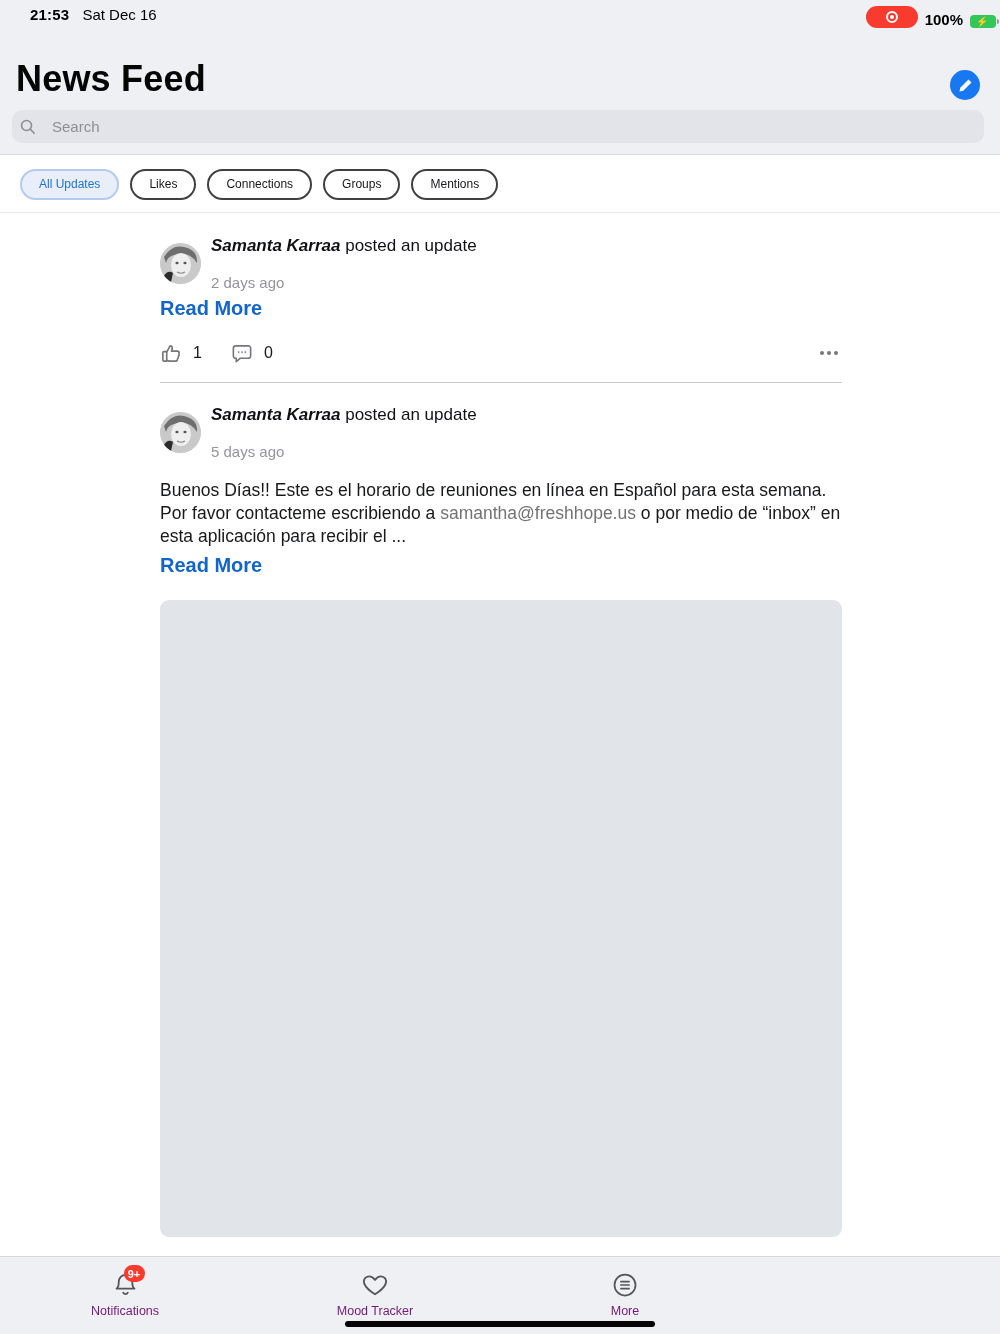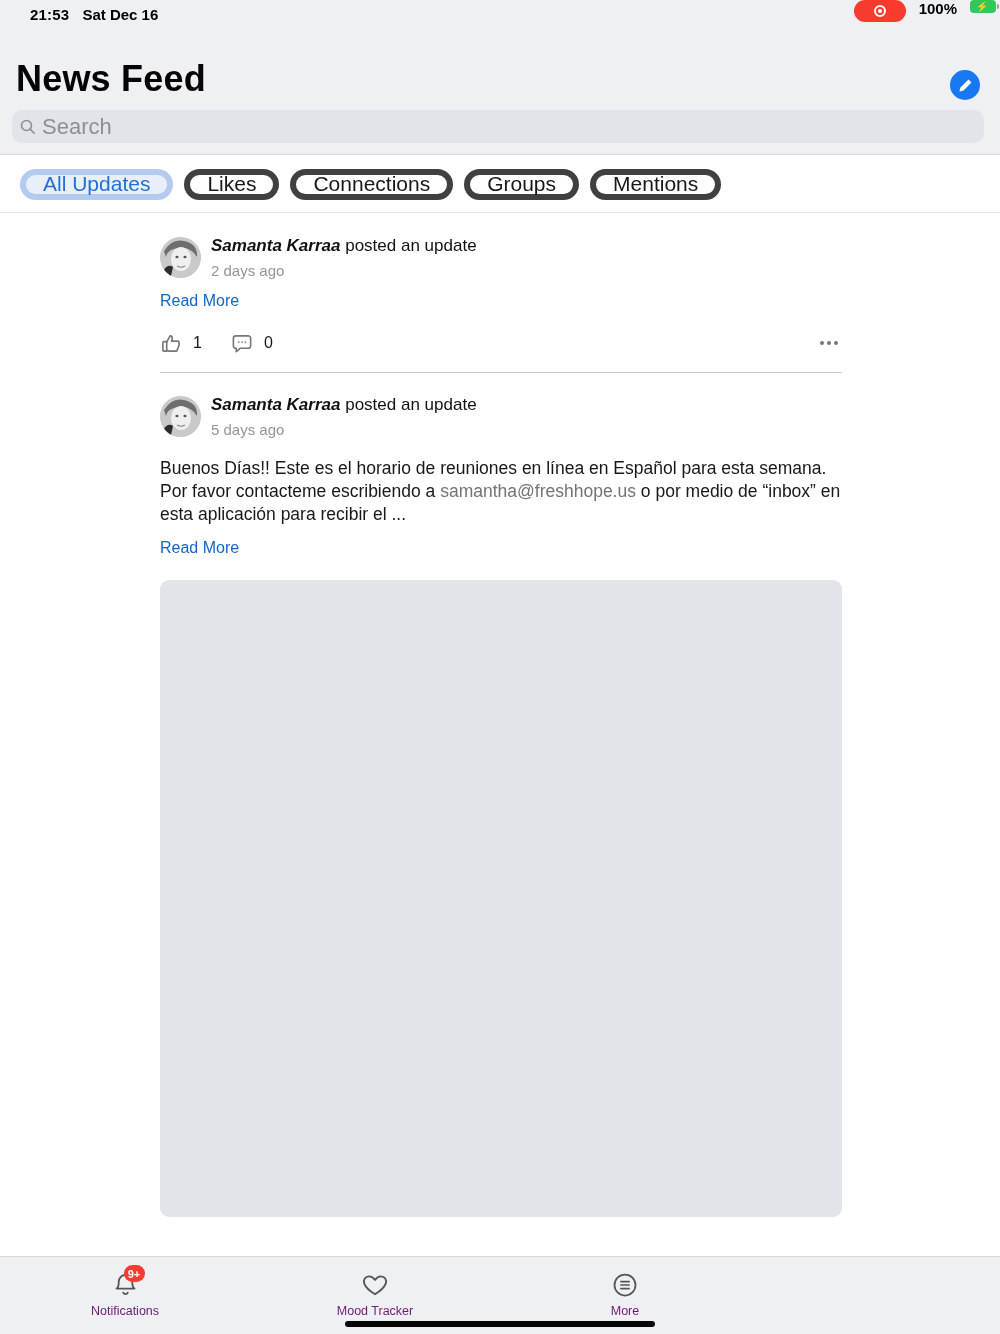--- a/index.html
+++ b/index.html
@@ -16,22 +16,22 @@
   .top-chrome {
     position:absolute; top:0; left:0; width:1000px; height:155px;
     background:#eef0f4;
     border-bottom:1px solid #d9dade;
   }
   .status-bar {
     position:absolute; top:0; left:9px; width:100%; height:28px;
     display:flex; align-items:center;
   }
   .status-time { font-size:15px; font-weight:700; color:#000; margin-left:21px; letter-spacing:.2px; }
-  .status-date { font-size:15px; font-weight:700; color:#000; margin-left:13px; }
-  .status-right { position:absolute; right:10px; top:0; height:28px; display:flex; align-items:flex-start; gap:13px; }
+  .status-date { font-size:15px; font-weight:400; color:#000; margin-left:13px; }
+  .status-right { position:absolute; right:10px; top:0; height:28px; display:flex; align-items:flex-end; gap:7px; }
   .record-pill {
     width:52px; height:22px; border-radius:11px; background:#f93b2f;
     display:flex; align-items:center; justify-content:center;
   }
   .record-dot { width:12px; height:12px; border:2px solid #fff; border-radius:50%; position:relative; }
   .record-dot::after { content:""; position:absolute; left:2px; top:2px; width:4px; height:4px; background:#fff; border-radius:50%; }
   .battery-pct { font-size:15px; font-weight:600; color:#000; }
   .battery { display:flex; align-items:center; }
   .battery-body {
     width:26px; height:13px; border-radius:4px; background:#32c759; position:relative;
@@ -49,57 +49,57 @@
     border-radius:50%; background:#1778f2; border:none;
     display:flex; align-items:center; justify-content:center; cursor:pointer;
   }
   .search-bar {
     position:absolute; left:12px; top:110px; width:972px; height:33px;
     background:#e2e4e9; border-radius:10px;
     display:flex; align-items:center; padding-left:8px;
   }
   .search-bar input {
     border:none; background:transparent; outline:none;
-    font-size:22px; color:#000000; margin-left:6px; width:900px;
+    font-size:15px; color:#000000; margin-left:16px; width:900px;
     font-family:"Liberation Sans", sans-serif;
   }
   .search-bar input::placeholder { color:#8e8e93; }
 
   
   .filter-bar {
     position:absolute; top:156px; left:0; width:1000px; height:57px;
     background:#ffffff; border-bottom:1px solid #e8e8ea;
     display:flex; align-items:center; gap:11px; padding-left:20px;
   }
   .pill {
     height:31px; padding:0 17px; border-radius:16px;
-    background:#fff; border:6px solid #404040;
-    font-size:21px; color:#16181c; font-family:"Liberation Sans", sans-serif;
+    background:#fff; border:2px solid #404040;
+    font-size:12px; color:#16181c; font-family:"Liberation Sans", sans-serif;
     display:flex; align-items:center; cursor:pointer;
   }
   .pill.active { background:#e9effa; border-color:#b4cbf0; color:#2270d7; }
 
   
   .feed { position:absolute; top:213px; left:160px; width:682px; }
   .post { position:relative; padding-top:23px; }
   .post-head { display:flex; align-items:center; }
   .avatar {
     width:41px; height:41px; border-radius:50%; overflow:hidden; flex:0 0 41px;
     background:#cfcfcf;
   }
   .post-head-text { margin-left:10px; }
   .post-title { font-size:17px; color:#101114; }
   .post-title b { font-weight:700;font-style:italic; }
-  .post-time { font-size:15px; color:#94949a; margin-top:6px; }
+  .post-time { font-size:15px; color:#94949a; margin-top:18px; }
   .post-body {
     margin-top:19px; font-size:17.5px; line-height:23px; color:#17181a;
   }
   .post-body a { color:#737373; text-decoration:none; }
   .read-more {
-    display:inline-block; margin-top:13px; font-size:16px; font-weight:400;
+    display:inline-block; margin-top:6px; font-size:20px; font-weight:700;
     color:#1465c8; text-decoration:none;
   }
   .action-row {
     display:flex; align-items:center; height:58px; margin-top:4px;
   }
   .action-btn { display:flex; align-items:center; gap:10px; border:none; background:none; cursor:pointer; }
   .action-count { font-size:16px; color:#16181c; font-family:"Liberation Sans", sans-serif; }
   .action-gap { width:28px; }
   .more-dots { margin-left:auto; margin-right:4px; border:none; background:none; cursor:pointer; display:flex; gap:3px; }
   .more-dots i { width:4px; height:4px; background:#76767b; border-radius:50%; display:block; }

